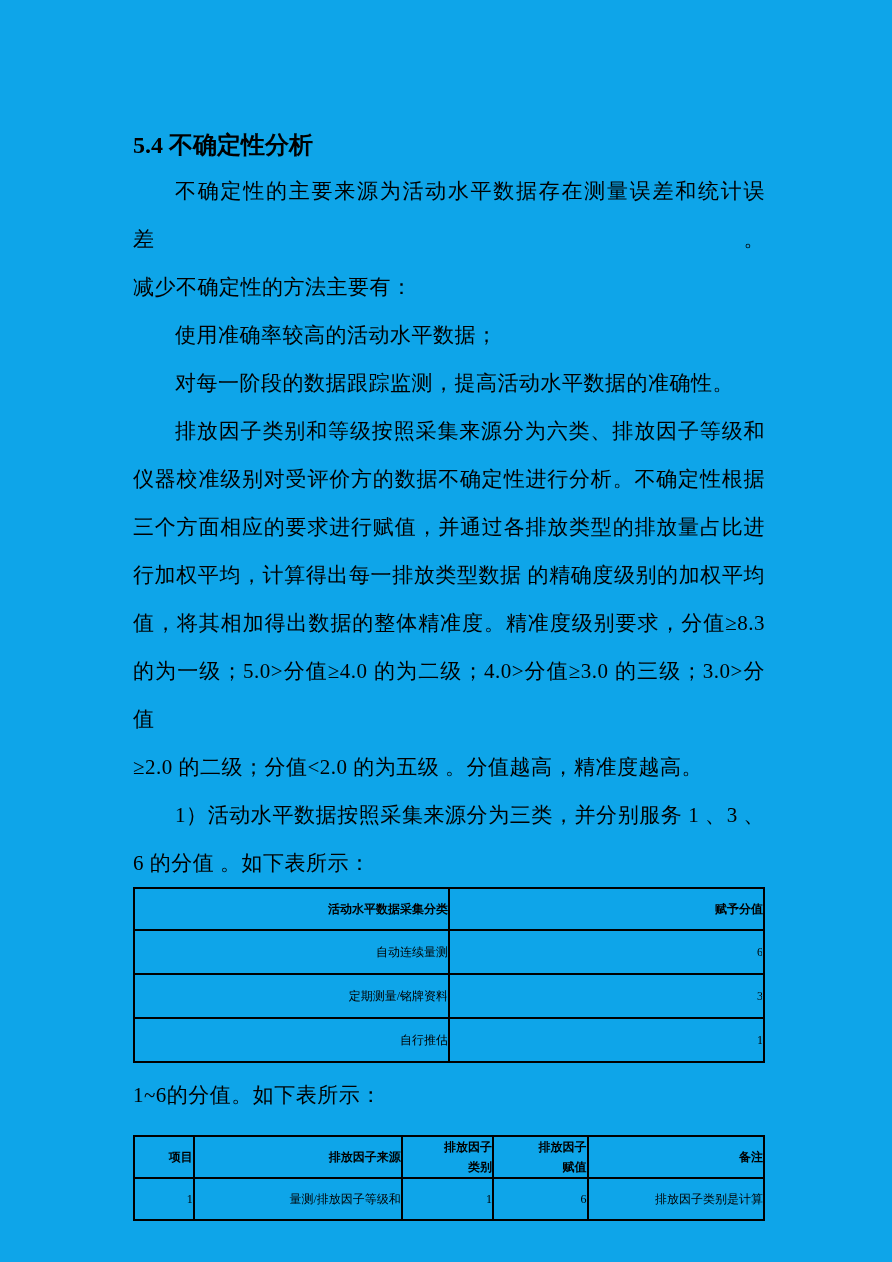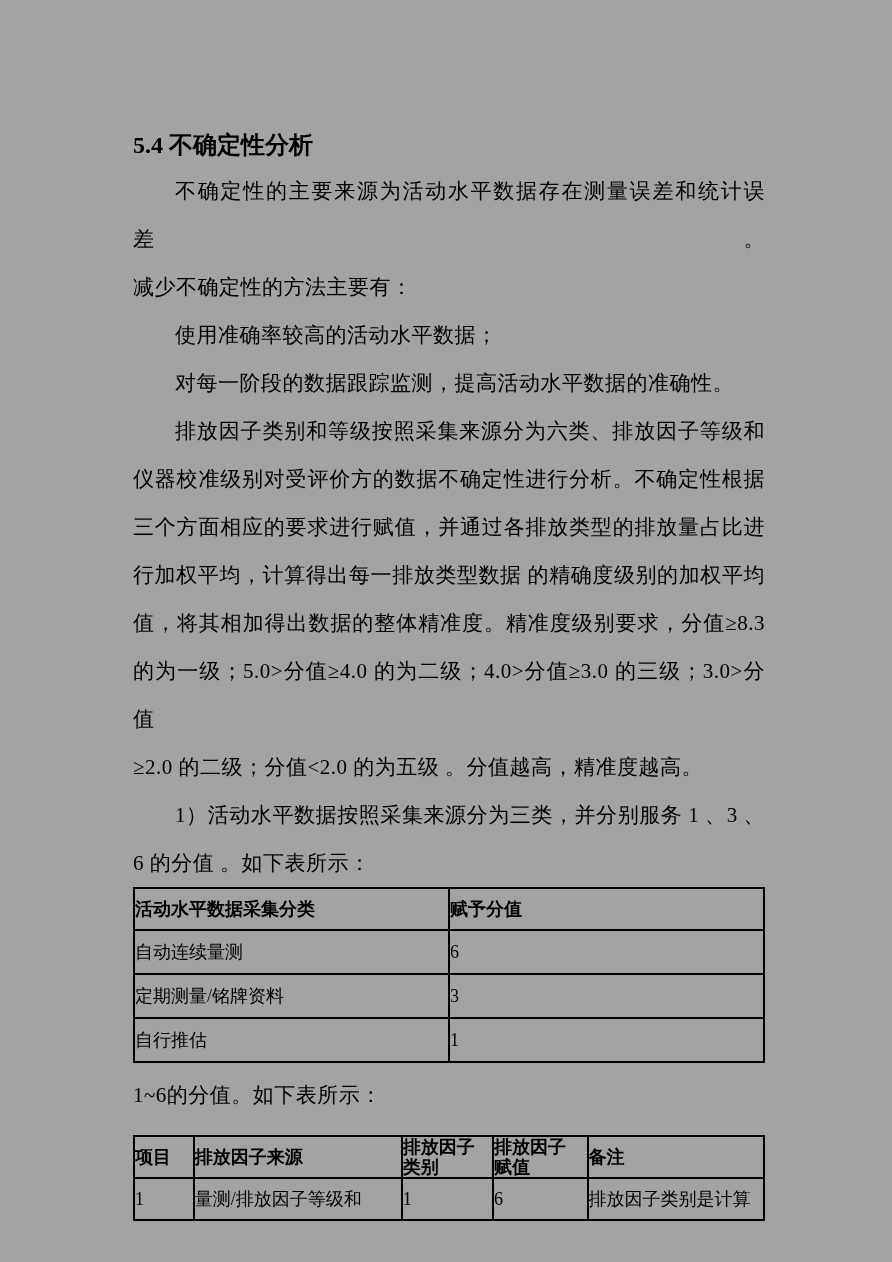--- a/index.html
+++ b/index.html
@@ -1,21 +1,21 @@
 <!DOCTYPE html>
 <html><head>
 <meta charset="utf-8">
 <style>
   html, body { margin: 0; padding: 0; background: #e8e8e8; }
   .page {
     position: relative;
     width: 892px;
     height: 1262px;
     margin: 0 auto;
-    background: #a3a3a3;
+    background: #0ea5e9;
     color: #000000;
     font-family: "Liberation Serif", "DejaVu Serif", serif;
     overflow: hidden;
     box-sizing: border-box;
     padding: 129px 127px 0 133px;
   }
   .heading {
     font-size: 24px;
     line-height: 32px;
     font-weight: bold;
@@ -35,23 +35,23 @@
     text-align-last: justify;
   }
   table {
     border-collapse: collapse;
     width: 632px;
     table-layout: fixed;
     margin: 0;
   }
   th, td {
     border: 2px solid #000000;
-    text-align: left;
+    text-align: right;
     vertical-align: middle;
-    font-size: 18px;
+    font-size: 12px;
     padding: 0;
     overflow: hidden;
   }
   th { font-weight: bold; white-space: pre-line; line-height: 20px; }
   .t1 th { height: 40px; }
   .t1 td { height: 42px; border-radius: 16px; }
   .t2 { margin-top: 16px; }
   .t2 th { height: 40px; }
   .t2 td { height: 40px; }
   .t1 col.c1 { width: 50%; }

